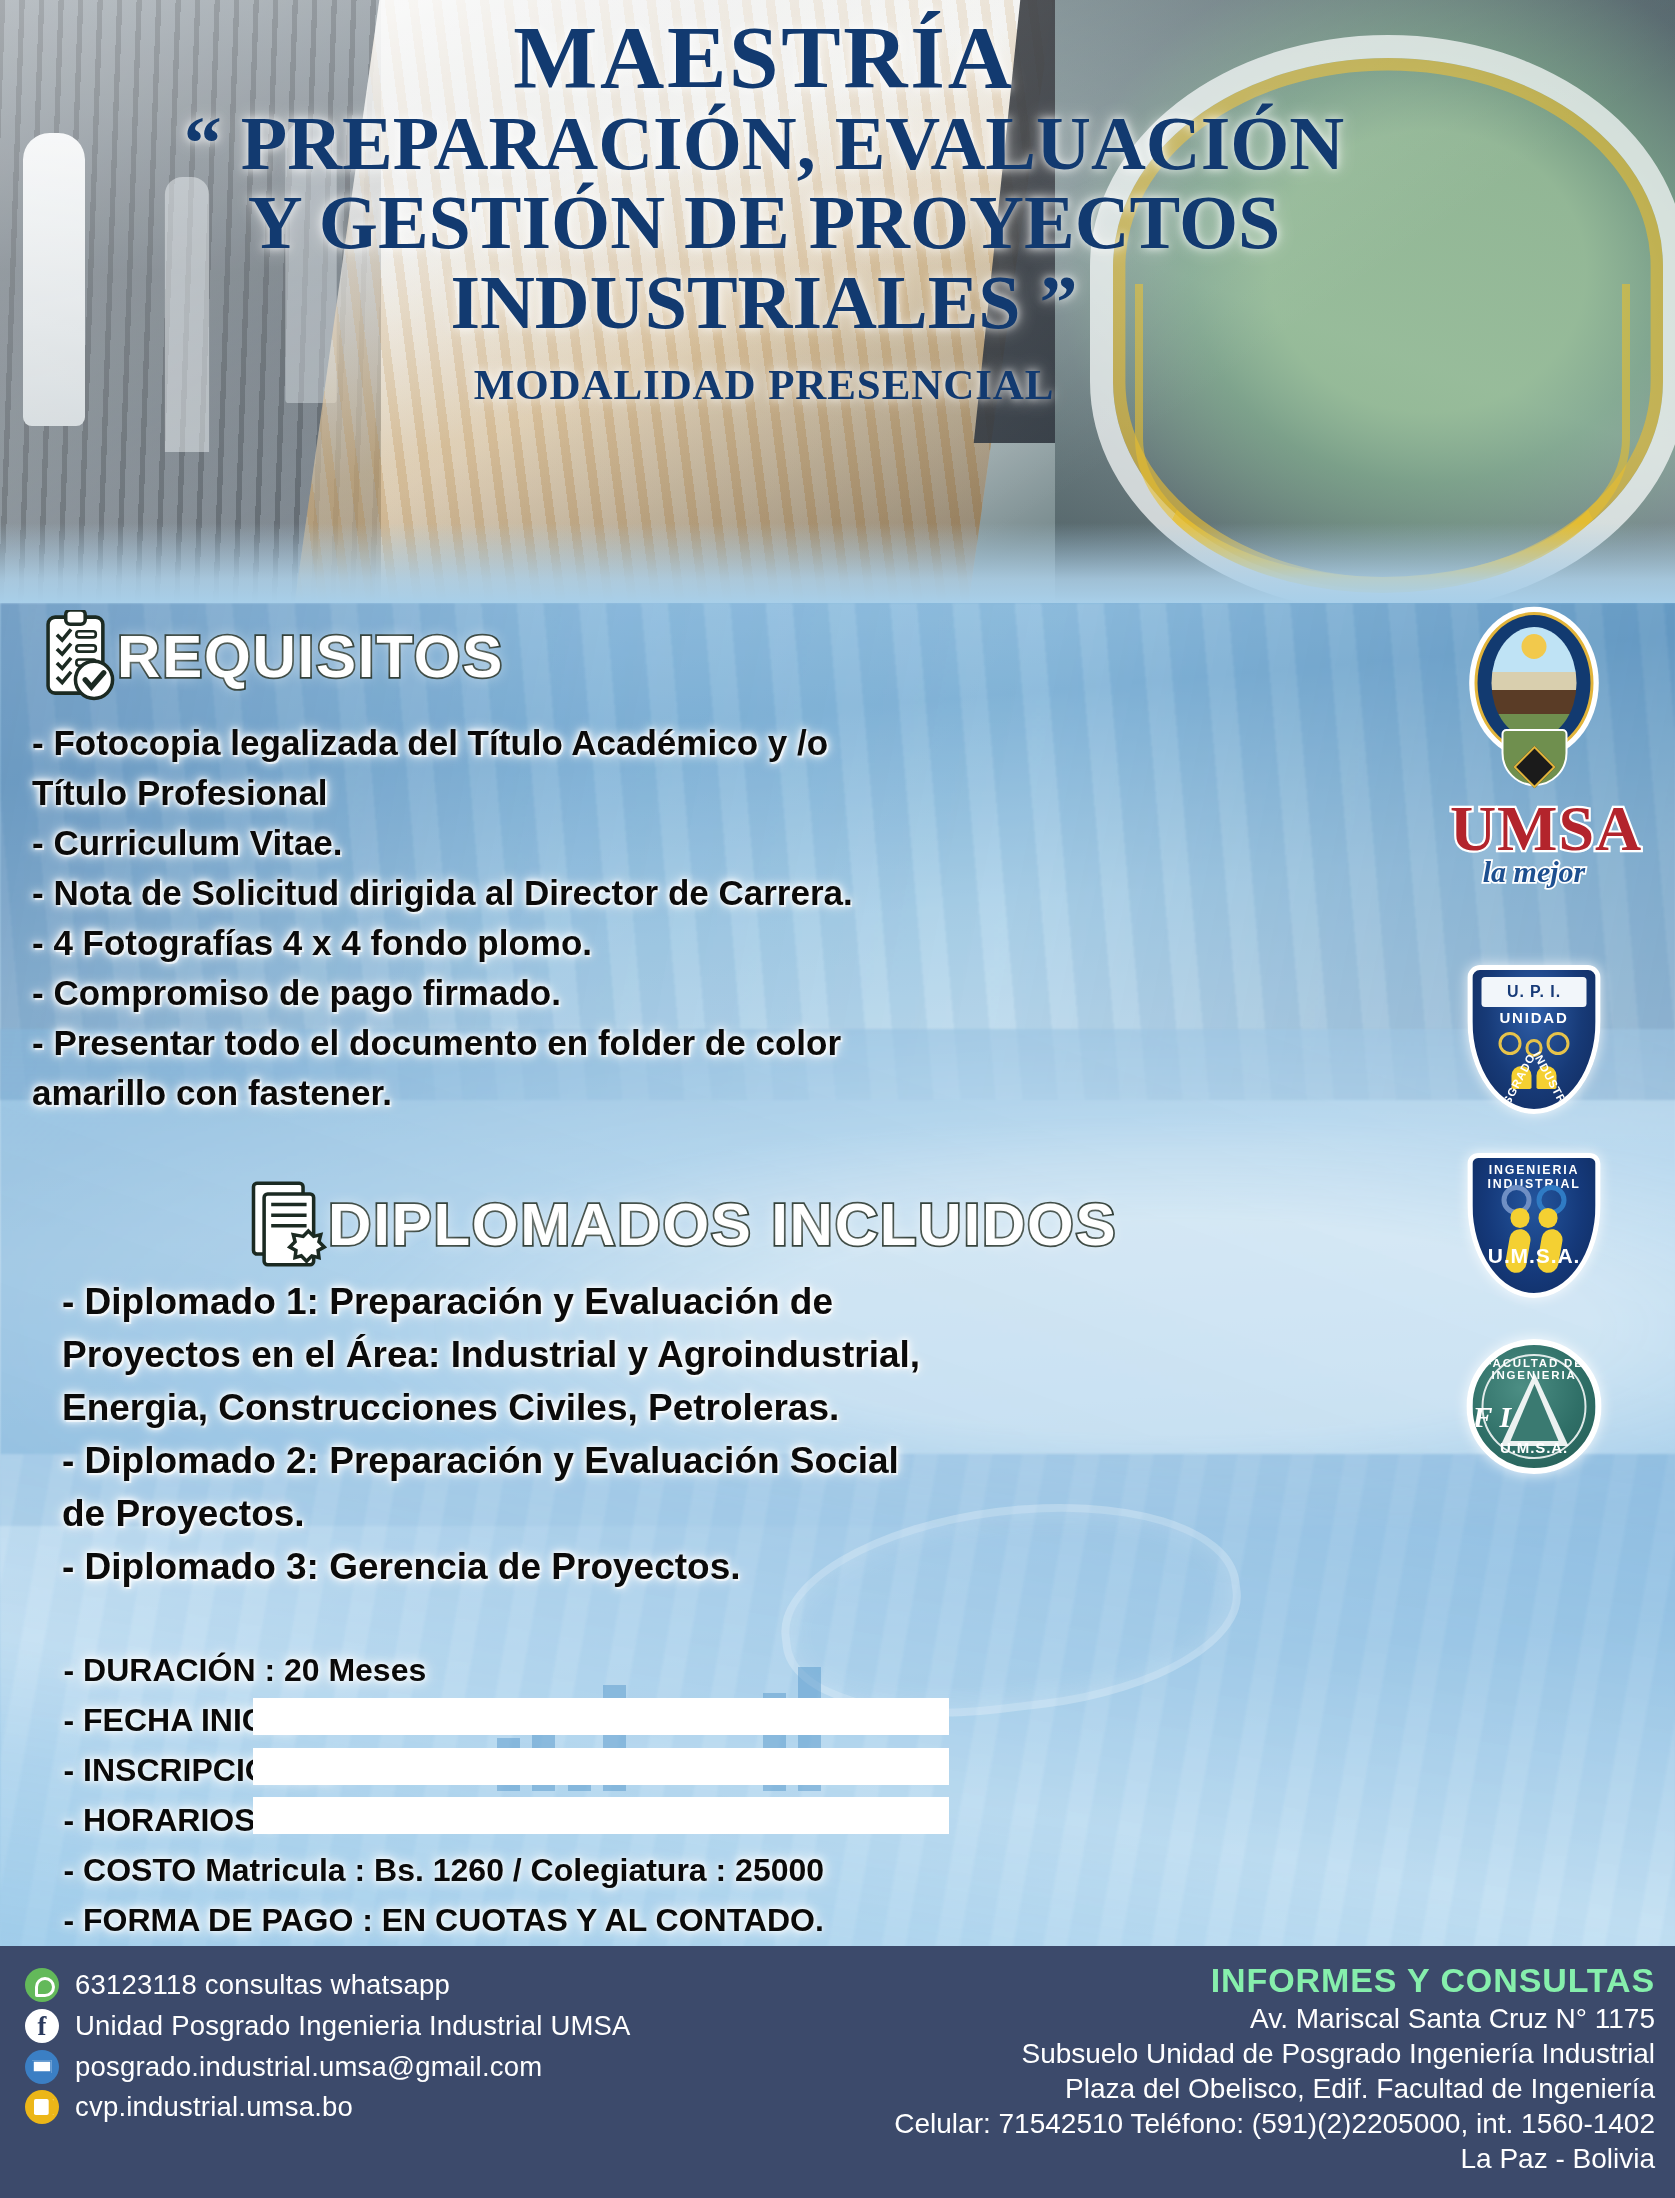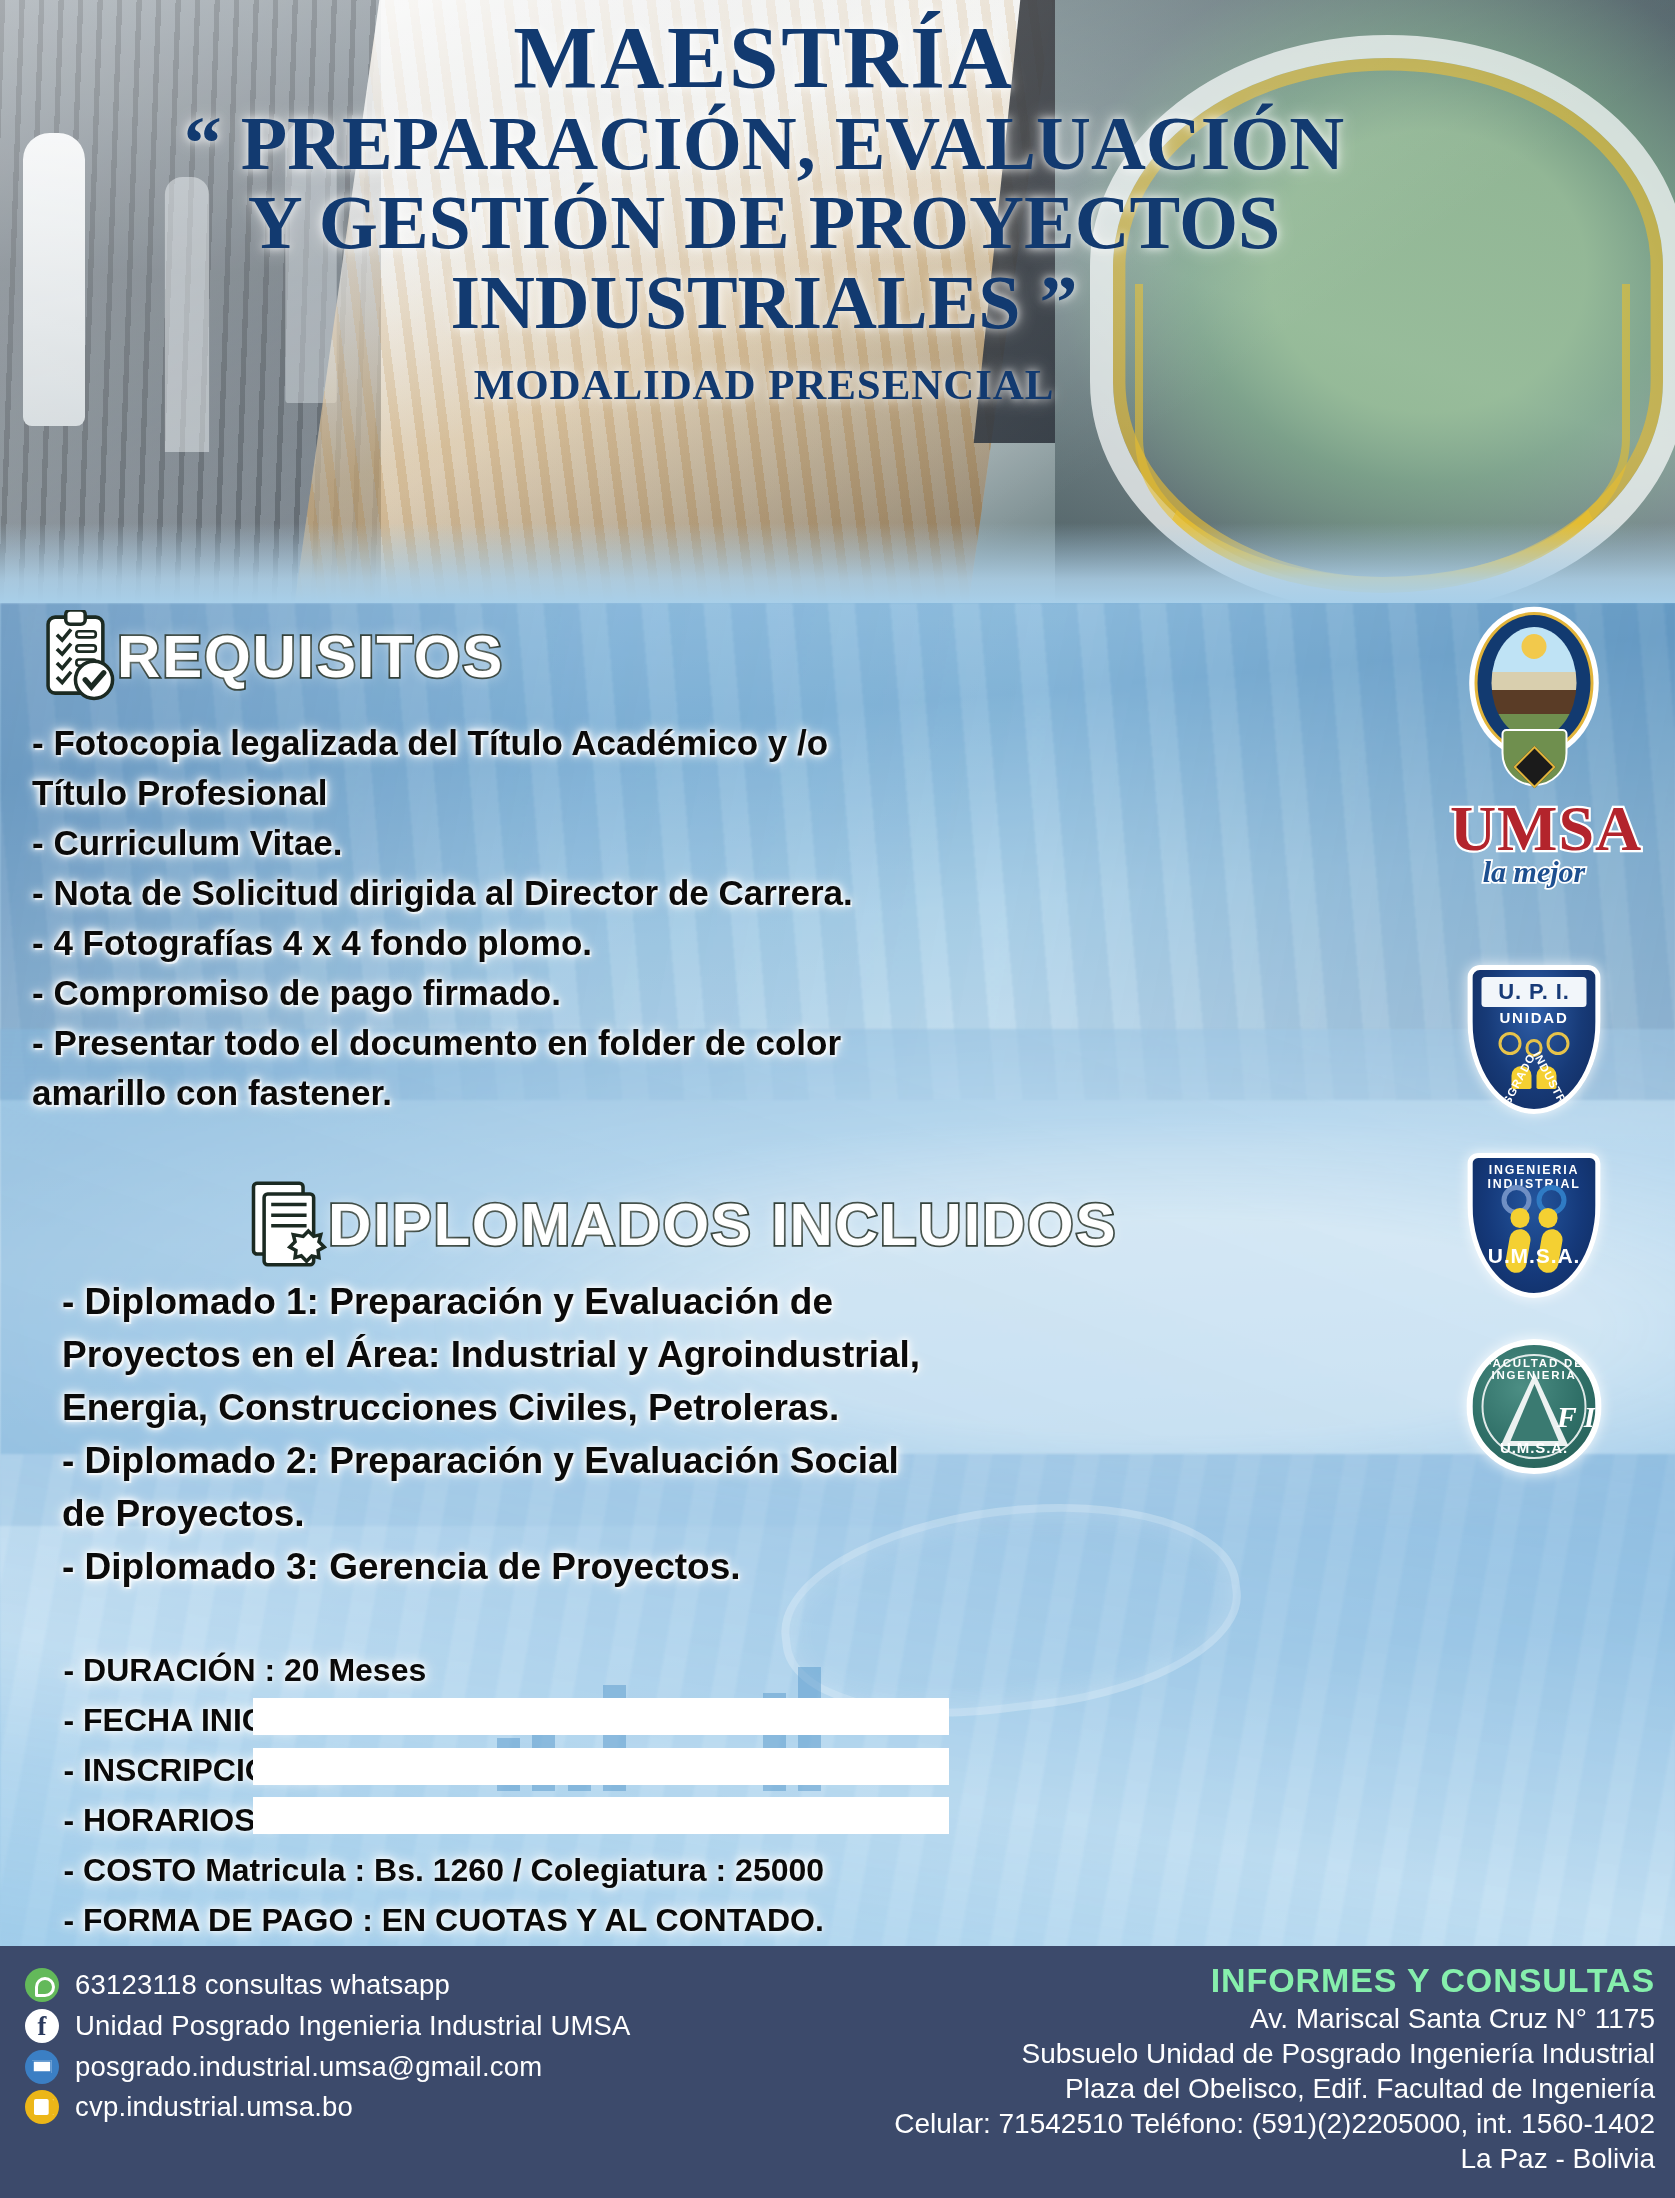--- a/index.html
+++ b/index.html
@@ -201,21 +201,21 @@
     width: 133px; height: 149px; position: relative;
     background: radial-gradient(ellipse at 50% 30%, #2e5ea8 0%, #173a77 55%, #10285a 100%);
     border: 5.3px solid #ffffff;
     border-radius: 12.4px 12.4px 50% 50% / 12.4px 12.4px 62% 62%;
     box-shadow: 0 0 12.4px rgba(255,255,255,.8);
     overflow: hidden;
   }
   .shield .topbar{
     position:absolute; left:8.9px; right:8.9px; top:7px; height:30px; background:#f2f6fa;
     border-radius:3.5px; display:flex; align-items:center; justify-content:center;
-    font-size:22px; font-weight:bold; color:#173a77; letter-spacing:0.9px;
+    font-size:16px; font-weight:bold; color:#173a77; letter-spacing:0.9px;
   }
   .shield .sub{
     position:absolute; left:0; right:0; top:39px; text-align:center;
     font-size:15px; font-weight:bold; color:#fff; letter-spacing:1.8px;
   }
   .shield .gears{ position:absolute; left:0; right:0; top:62px; height:35px; display:flex; justify-content:center; gap:3.5px; }
   .gear { width:23px; height:23px; border:3.5px solid #e7c34a; border-radius:50%; }
   .gear.sm { width:17.7px; height:17.7px; margin-top:7px; }
   .people{ position:absolute; left:0; right:0; top:96px; display:flex; justify-content:center; gap:5.3px; }
   .people b{ display:block; width:19.5px; height:23px; background:#f4d032; border-radius:9.8px 9.8px 1.8px 1.8px; }
@@ -255,21 +255,21 @@
   .fi-circle .bot{ position:absolute; bottom:12.4px; left:0; right:0; text-align:center; font-size:15px; color:#fff; font-weight:bold; letter-spacing:0.9px;}
   .fi-circle .tri{
     position:absolute; left:50%; top:28px; margin-left:-34px; width:0; height:0;
     border-left:34px solid transparent; border-right:34px solid transparent; border-bottom:73px solid rgba(255,255,255,.9);
   }
   .fi-circle .tri2{
     position:absolute; left:50%; top:39px; margin-left:-24px; width:0; height:0;
     border-left:24px solid transparent; border-right:24px solid transparent; border-bottom:57px solid #3a7a71;
   }
   .fi-circle .fi{
-    position:absolute; left:0; right:0; top:55px; text-align:right;
+    position:absolute; left:0; right:0; top:55px; text-align:left;
     font-family:"Liberation Serif", serif; font-style:italic; font-weight:bold; font-size:30px; color:#fff;
   }
 
   
   .footer {
     position: absolute; left: 0; top: 1946px; width: 1676px; height: 253px;
     background: #3c4a6b;
   }
   .footer-left { position: absolute; left: 25px; top: 19.5px; }
   .f-row { display:flex; align-items:center; gap:16px; height:39px; margin-bottom: 1.8px; }

